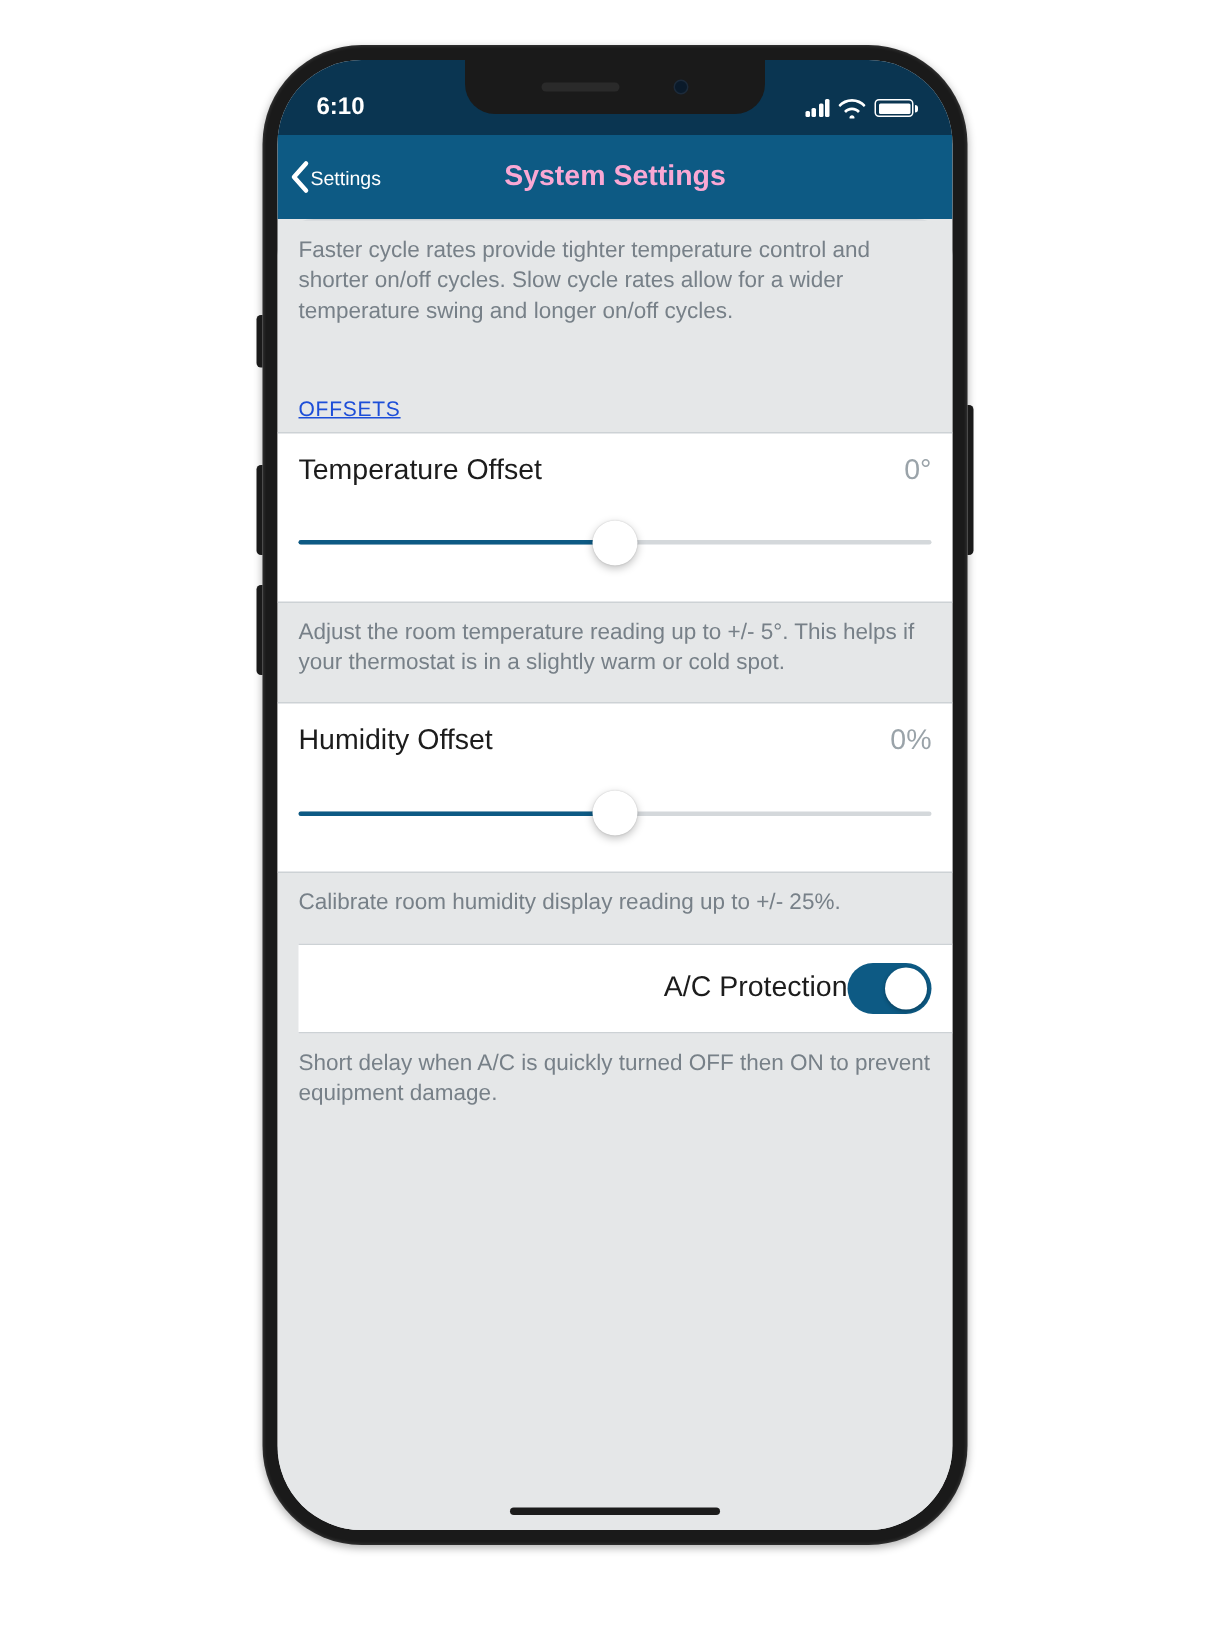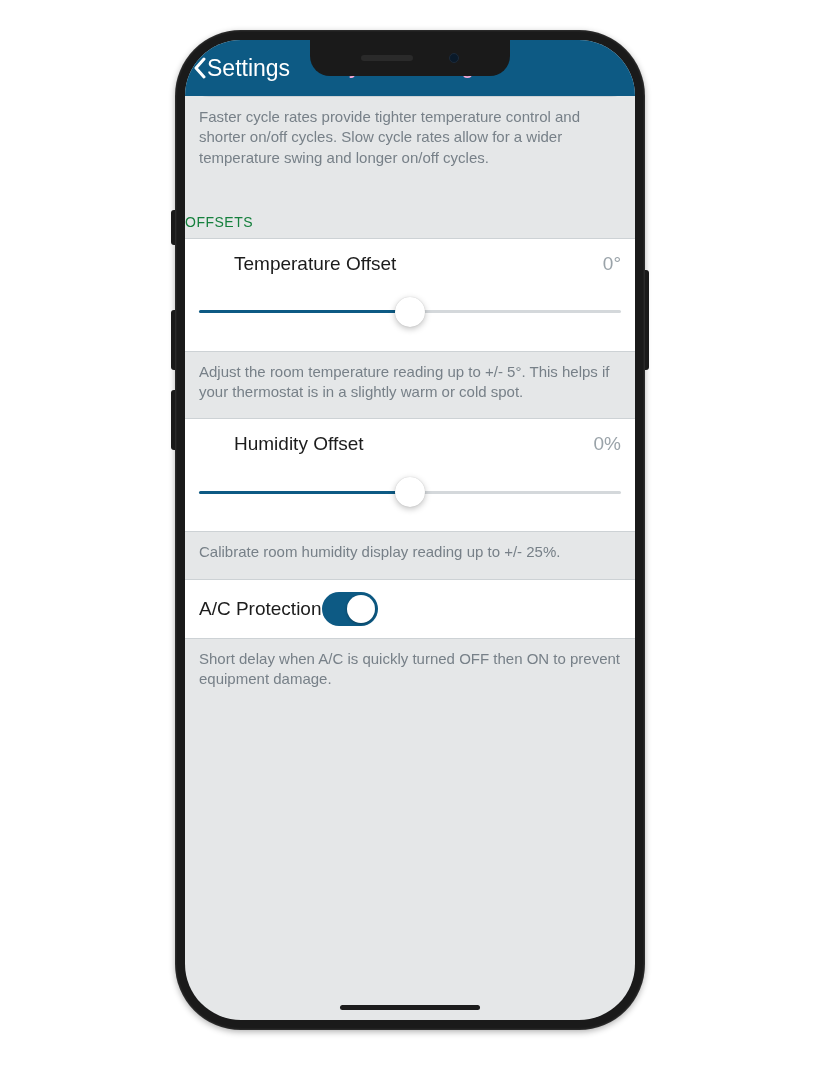--- a/index.html
+++ b/index.html
@@ -163,21 +163,21 @@
       background: #0d5a84;
       display: flex;
       align-items: center;
       padding: 0 8px;
       position: relative;
     }
     .back-button {
       display: flex;
       align-items: center;
       color: #fff;
-      font-size: 23px;
+      font-size: 13px;
       font-weight: 400;
       gap: 0px;
     }
     .chevron-left {
       width: 14px;
       height: 22px;
     }
     .nav-title {
       position: absolute;
       left: 50%;
@@ -197,37 +197,37 @@
       color: #778088;
       font-size: 15px;
       line-height: 1.35;
     }
     .top-divider {
       height: 1px;
       background: #cdd2d5;
       margin: 0 0 0 0;
     }
     .section-header {
-      padding: 30px 14px 8px 0;
-      color: #15803d;
+      padding: 30px 14px 8px 14px;
+      color: #1d4ed8;
       font-size: 14px;
       letter-spacing: 0.5px;
+      text-decoration: underline;
     }
     .white-cell {
       background: #fff;
       border-top: 1px solid #cdd2d5;
       border-bottom: 1px solid #cdd2d5;
       padding: 14px 14px 24px 14px;
     }
     .cell-row {
       display: flex;
       justify-content: space-between;
       align-items: flex-start;
       margin-bottom: 22px;
-      margin-left: 35px;
     }
     .cell-label {
       font-size: 19px;
       color: #1c1c1c;
     }
     .cell-value {
       font-size: 19px;
       color: #9aa3a9;
     }
     .slider-wrap {
@@ -262,22 +262,23 @@
       background: #fff;
       border-radius: 50%;
       box-shadow: 0 2px 6px rgba(0,0,0,0.25), 0 0 1px rgba(0,0,0,0.2);
     }
     .toggle-cell {
       background: #fff;
       border-top: 1px solid #cdd2d5;
       border-bottom: 1px solid #cdd2d5;
       padding: 12px 14px;
       display: flex;
-      justify-content: flex-start;
-      align-items: center;
+      justify-content: flex-end;
+      align-items: center;
+      margin-left: 14px;
     }
     .switch {
       width: 56px;
       height: 34px;
       background: #0d5a84;
       border-radius: 17px;
       position: relative;
     }
     .switch-knob {
       position: absolute;
@@ -305,20 +306,39 @@
 
 <div class="device-frame">
   <div class="side-btn-1"></div>
   <div class="side-btn-2"></div>
   <div class="device-inner">
     <div class="notch">
       <div class="speaker"></div>
       <div class="camera"></div>
     </div>
 
+    <div class="status-bar">
+      <div>6:10</div>
+      <div class="status-right">
+        <div class="signal-bars">
+          <span></span>
+            <span></span>
+            <span></span>
+            <span></span>
+        </div>
+        <div class="wifi-icon">
+          <svg width="18" height="13" viewBox="0 0 18 13">
+              <path fill="#fff" d="M9 12.5c.9 0 1.7-.8 1.7-1.7S9.9 9.1 9 9.1s-1.7.8-1.7 1.7.8 1.7 1.7 1.7zM5 7.6c1-1.1 2.4-1.8 4-1.8s3 .7 4 1.8l1.3-1.3C13 4.9 11.1 4 9 4S5 4.9 3.7 6.3L5 7.6zM1.1 3.7C3.2 1.5 5.9.2 9 .2s5.8 1.3 7.9 3.5l1.3-1.3C15.8-.2 12.6-1.7 9-1.7S2.2-.2-.2 2.4l1.3 1.3z" transform="translate(0 1.7)"></path>
+            </svg>
+        </div>
+        <div class="battery">
+          <div class="battery-fill"></div>
+        </div>
+      </div>
+    </div>
 
     <div class="nav-bar">
       <div class="back-button">
         <svg class="chevron-left" viewBox="0 0 14 22">
             <path fill="none" stroke="#fff" stroke-width="3" stroke-linecap="round" stroke-linejoin="round" d="M11 2 L3 11 L11 20"></path>
           </svg>
         <span>Settings</span>
       </div>
       <div class="nav-title">System Settings</div>
     </div>

